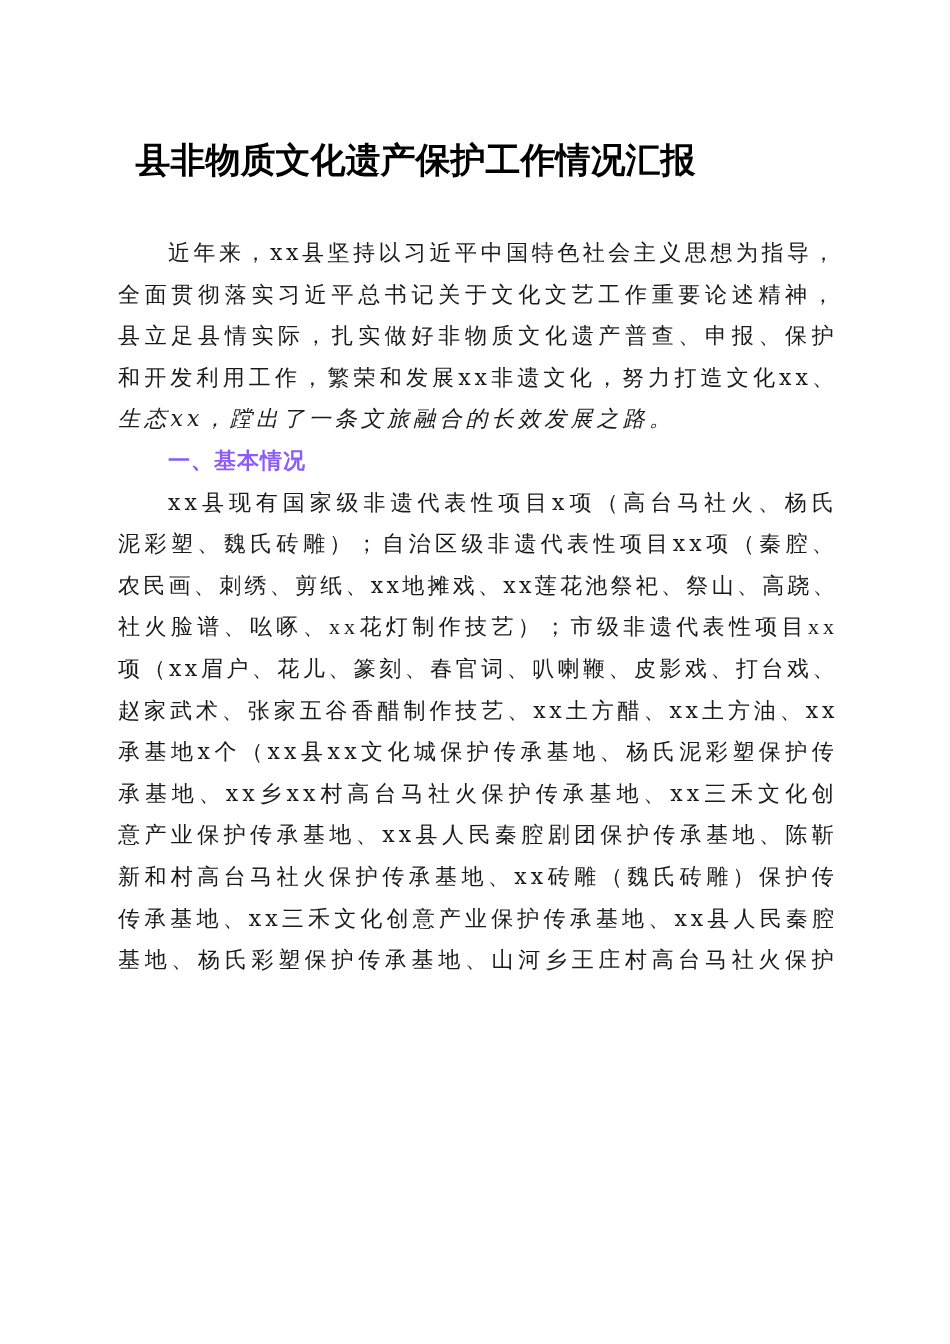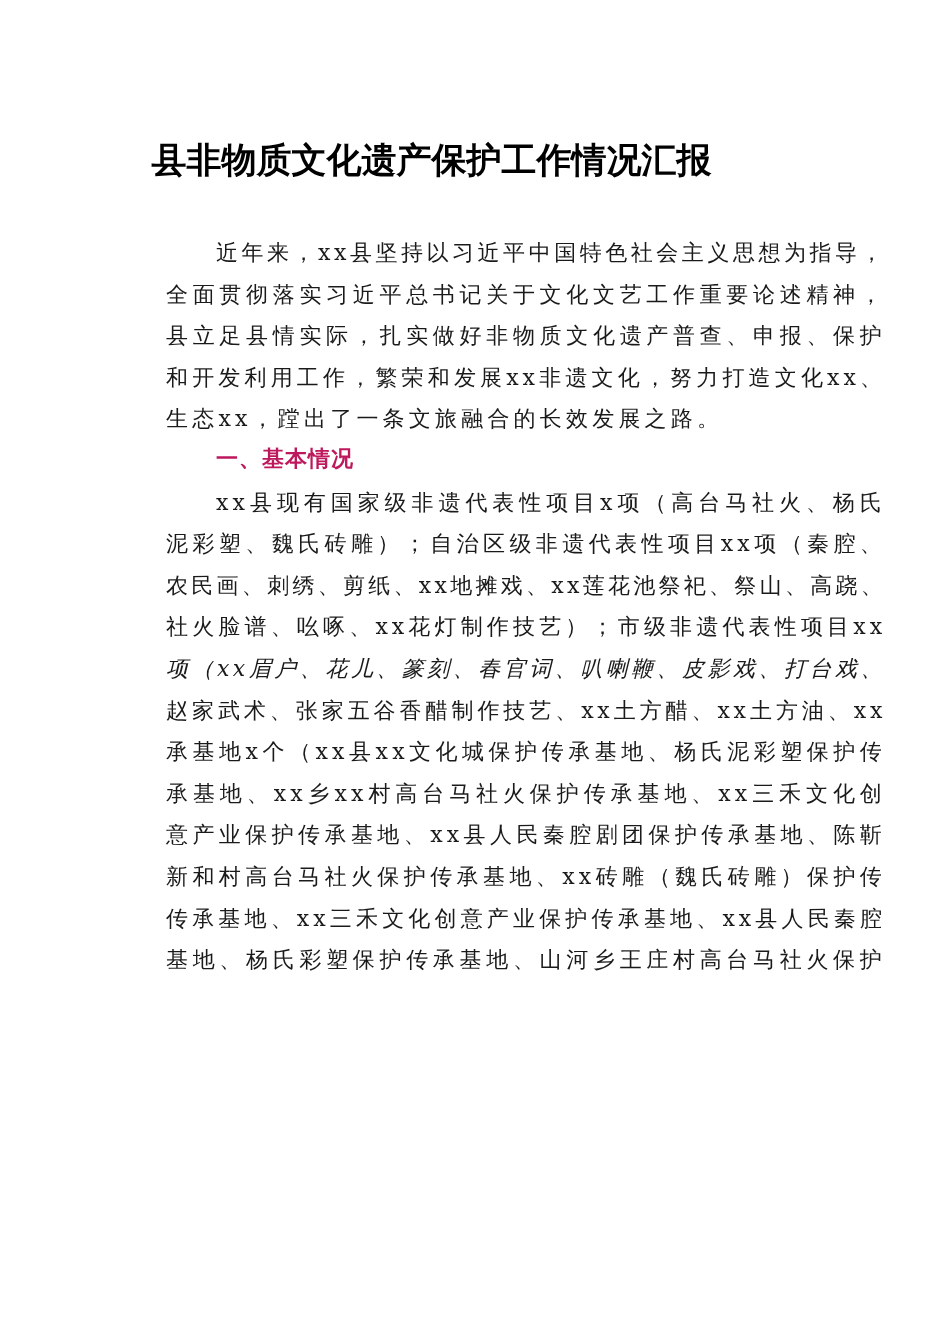--- a/index.html
+++ b/index.html
@@ -18,87 +18,86 @@
     .page {
       position: absolute;
       left: 0; top: 0;
       width: 950px;
       height: 1344px;
       background: #ffffff;
     }
     .doc-title {
       position: absolute;
       top: 136px;
-      left: 16px;
+      left: 0;
       width: 831px;
       text-align: center;
       font-family: "DejaVu Serif", "Liberation Serif", serif;
       font-weight: bold;
       font-size: 35px;
       letter-spacing: 0px;
       line-height: 48px;
       color: #000000;
     }
     .body-text {
       position: absolute;
       left: 118px;
       top: 232px;
       width: 720px;
-      margin-left: 48px;
     }
     .line {
       display: block;
       height: 41.6px;
       line-height: 41.6px;
       font-size: 22px;
       white-space: nowrap;
       letter-spacing: 4.2px;
       color: #1a1a1a;
       text-align: justify;
       text-align-last: justify;
     }
     .line.indent {
       padding-left: 50px;
     }
     .line.last {
       text-align-last: left;
     }
     .line.heading {
-      font-family: Liberation Mono, monospace;
+      font-family: Liberation Serif, serif;
       font-weight: bold;
       padding-left: 50px;
       letter-spacing: 1px;
       text-align-last: left;
-      color: #be185d;
+      color: #8b5cf6;
     }
   </style>
 </head>
 <body>
 
 <div class="page">
   <div class="doc-title">县非物质文化遗产保护工作情况汇报</div>
 
   <div class="body-text">
 
     <div>
       <span class="line indent" style="letter-spacing: 3.45px;">近年来，xx县坚持以习近平中国特色社会主义思想为指导，</span>
       <span class="line" style="letter-spacing: 4.2px;">全面贯彻落实习近平总书记关于文化文艺工作重要论述精神，</span>
       <span class="line" style="letter-spacing: 4.2px;">县立足县情实际，扎实做好非物质文化遗产普查、申报、保护</span>
       <span class="line" style="letter-spacing: 3.95px;">和开发利用工作，繁荣和发展xx非遗文化，努力打造文化xx、</span>
-      <span class="line last" style="letter-spacing: 4.2px;">生态xx，蹚出了一条文旅融合的长效发展之路。</span>
+      <span class="line last" style="letter-spacing: 4.2px; font-style: italic;">生态xx，蹚出了一条文旅融合的长效发展之路。</span>
     </div>
 
     <span class="line heading">一、基本情况</span>
 
     <div>
       <span class="line indent" style="letter-spacing: 4.2px;">xx县现有国家级非遗代表性项目x项（高台马社火、杨氏</span>
       <span class="line" style="letter-spacing: 4.2px;">泥彩塑、魏氏砖雕）；自治区级非遗代表性项目xx项（秦腔、</span>
       <span class="line" style="letter-spacing: 3.2px;">农民画、刺绣、剪纸、xx地摊戏、xx莲花池祭祀、祭山、高跷、</span>
-      <span class="line" style="letter-spacing: 3.95px;">社火脸谱、吆啄、xx花灯制作技艺）；市级非遗代表性项目xx</span>
-      <span class="line" style="letter-spacing: 3.45px; font-style: italic;">项（xx眉户、花儿、篆刻、春官词、叭喇鞭、皮影戏、打台戏、</span>
+      <span class="line" style="letter-spacing: 3.95px; font-family: Liberation Serif, serif;">社火脸谱、吆啄、xx花灯制作技艺）；市级非遗代表性项目xx</span>
+      <span class="line" style="letter-spacing: 3.45px;">项（xx眉户、花儿、篆刻、春官词、叭喇鞭、皮影戏、打台戏、</span>
       <span class="line" style="letter-spacing: 3.7px;">赵家武术、张家五谷香醋制作技艺、xx土方醋、xx土方油、xx</span>
       <span class="line" style="letter-spacing: 4.2px;">承基地x个（xx县xx文化城保护传承基地、杨氏泥彩塑保护传</span>
       <span class="line" style="letter-spacing: 4.2px;">承基地、xx乡xx村高台马社火保护传承基地、xx三禾文化创</span>
       <span class="line" style="letter-spacing: 4.2px;">意产业保护传承基地、xx县人民秦腔剧团保护传承基地、陈靳</span>
       <span class="line" style="letter-spacing: 4.2px;">新和村高台马社火保护传承基地、xx砖雕（魏氏砖雕）保护传</span>
       <span class="line" style="letter-spacing: 3.95px;">传承基地、xx三禾文化创意产业保护传承基地、xx县人民秦腔</span>
       <span class="line" style="letter-spacing: 4.2px;">基地、杨氏彩塑保护传承基地、山河乡王庄村高台马社火保护</span>
     </div>
   </div>
 </div>

